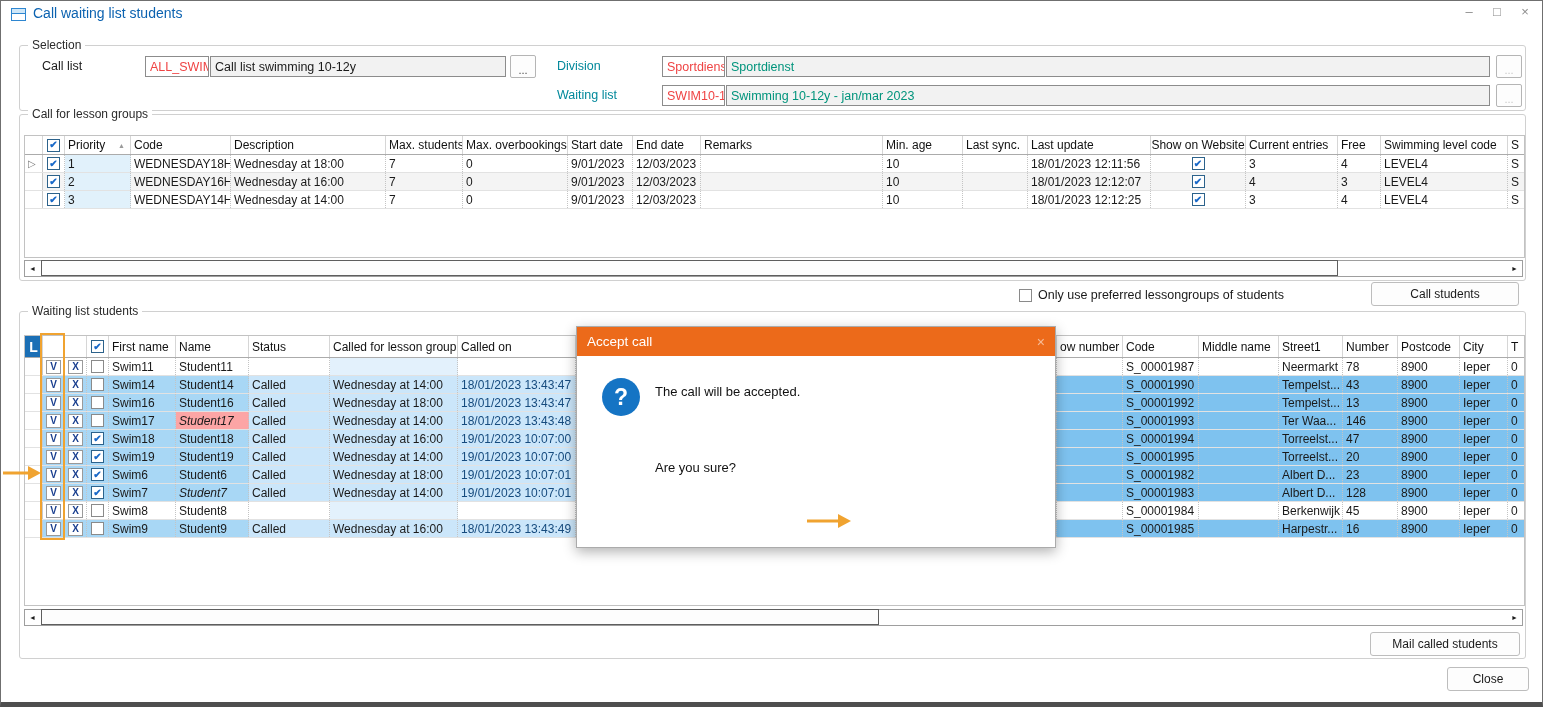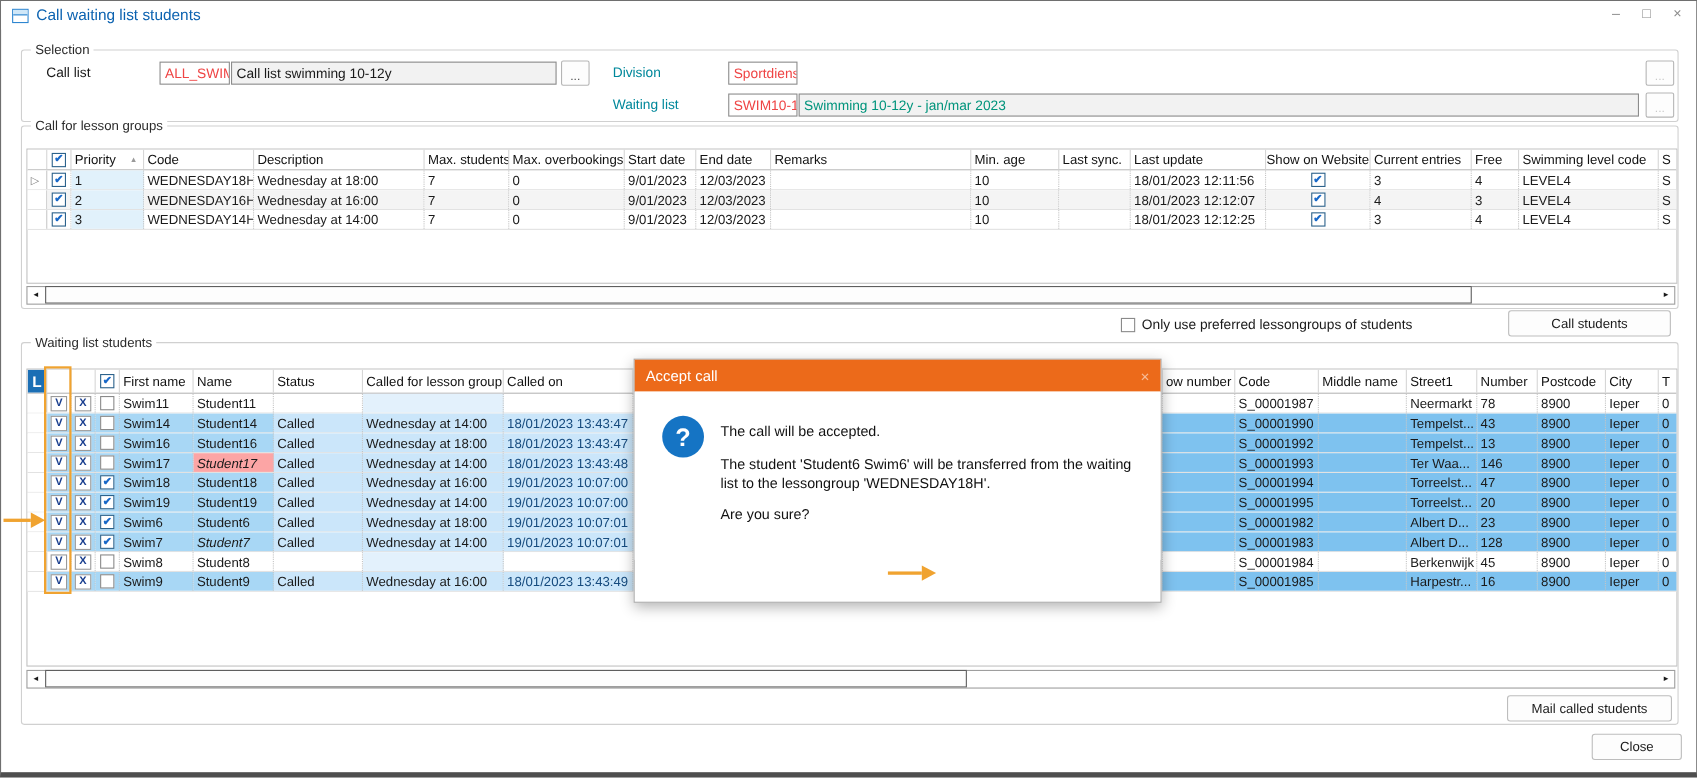--- a/index.html
+++ b/index.html
@@ -119,20 +119,21 @@
 
   <div class="groupbox" style="left:18px; top:44px; width:1507px; height:66px;">
     <span class="groupbox-label">Selection</span>
     <span class="lbl" style="left:22px; top:13px;">Call list</span>
     <div class="field code" style="left:125px; top:10px; width:64px;">ALL_SWIM</div>
     <div class="field" style="left:190px; top:10px; width:296px;">Call list swimming 10-12y</div>
     <div class="browse-btn" style="left:490px; top:9px;">...</div>
 
     <span class="lbl teal" style="left:537px; top:13px;">Division</span>
     <div class="field code" style="left:642px; top:10px; width:63px;">Sportdiens</div>
+    <div class="field tealtext" style="left:706px; top:10px; width:764px;">Sportdienst</div>
     <div class="browse-btn disabled" style="left:1476px; top:9px;">...</div>
 
     <span class="lbl teal" style="left:537px; top:42px;">Waiting list</span>
     <div class="field code" style="left:642px; top:39px; width:63px;">SWIM10-1</div>
     <div class="field tealtext" style="left:706px; top:39px; width:764px;">Swimming 10-12y - jan/mar 2023</div>
     <div class="browse-btn disabled" style="left:1476px; top:38px;">...</div>
   </div>
 
   <div class="groupbox" style="left:18px; top:113px; width:1507px; height:167px;">
     <span class="groupbox-label">Call for lesson groups</span>
@@ -613,18 +614,17 @@
   </svg>
 
   <div class="dialog">
     <div class="dialog-header">
       <span>Accept call</span>
       <span class="dialog-close">×</span>
     </div>
     <div class="dialog-body">
       <div class="q-icon">?</div>
       <div class="dlg-line l1">The call will be accepted.</div>
-      <div class="dlg-line l2">The student 'Student6 Swim6' will be transferred from the waiting list to the lessongroup 'WEDNESDAY18H'.</div>
       <div class="dlg-line l3">Are you sure?</div>
     </div>
   </div>
 
 </div>
 
 </body></html>

